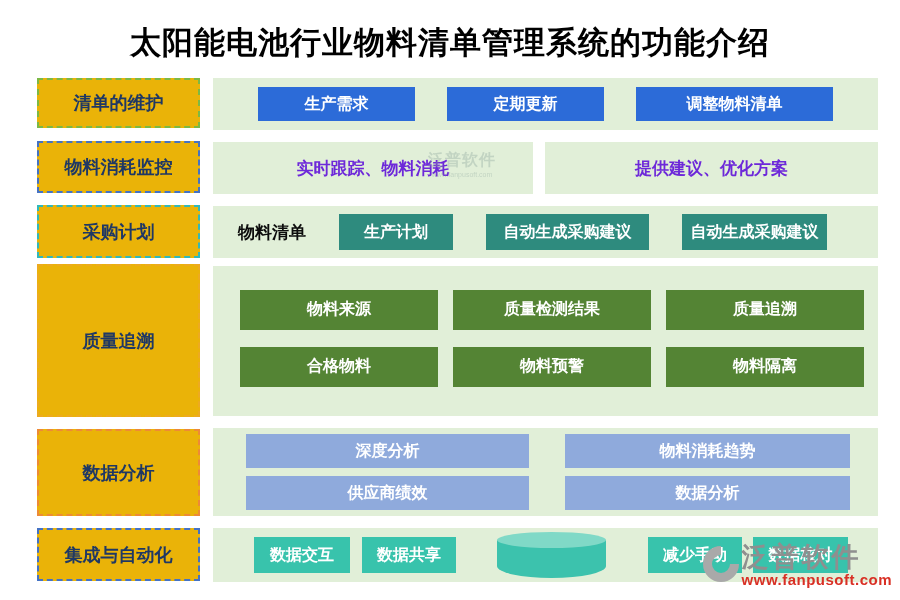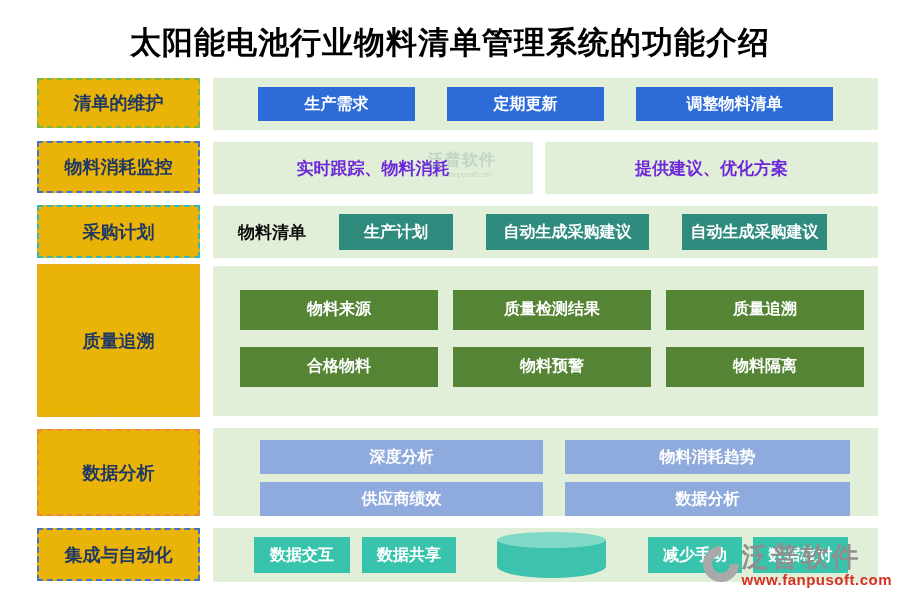--- a/index.html
+++ b/index.html
@@ -38,22 +38,22 @@
   .p3 { top:206px; height:52px; display:flex; align-items:center; gap:33px; padding-left:25px; }
   .p3 .txt { font-weight:bold; font-size:17px; color:#0c0c0c; }
   .p3 .btn { background:#2e8b7e; height:36px; }
   .w114 { width:114px; } .w163 { width:163px; } .w145 { width:145px; }
 
   .p4 { top:266px; height:150px; display:flex; flex-direction:column; justify-content:center;
         gap:17px; padding:6px 14px 12px 27px; }
   .p4 .r { display:flex; justify-content:space-between; }
   .p4 .btn { background:#548434; height:40px; width:198px; }
 
-  .p5 { top:428px; height:88px; display:flex; flex-direction:column; justify-content:flex-end;
-        gap:8px; padding:0 28px 0 47px; }
+  .p5 { top:428px; height:88px; display:flex; flex-direction:column; justify-content:center;
+        gap:8px; padding:0 28px 0 33px; }
   .p5 .r { display:flex; justify-content:space-between; }
   .p5 .btn { background:#8faadc; height:34px; }
   .w283 { width:283px; } .w285 { width:285px; }
 
   .p6 { top:528px; height:54px; display:flex; align-items:center; }
   .p6 .btn { background:#38c3ac; height:36px; }
   .b61 { margin-left:41px; width:96px;text-align:right; }
   .b62 { margin-left:12px; width:94px; }
   .b63 { margin-left:42px; width:94px; }
   .b64 { margin-left:11px; width:95px; }

